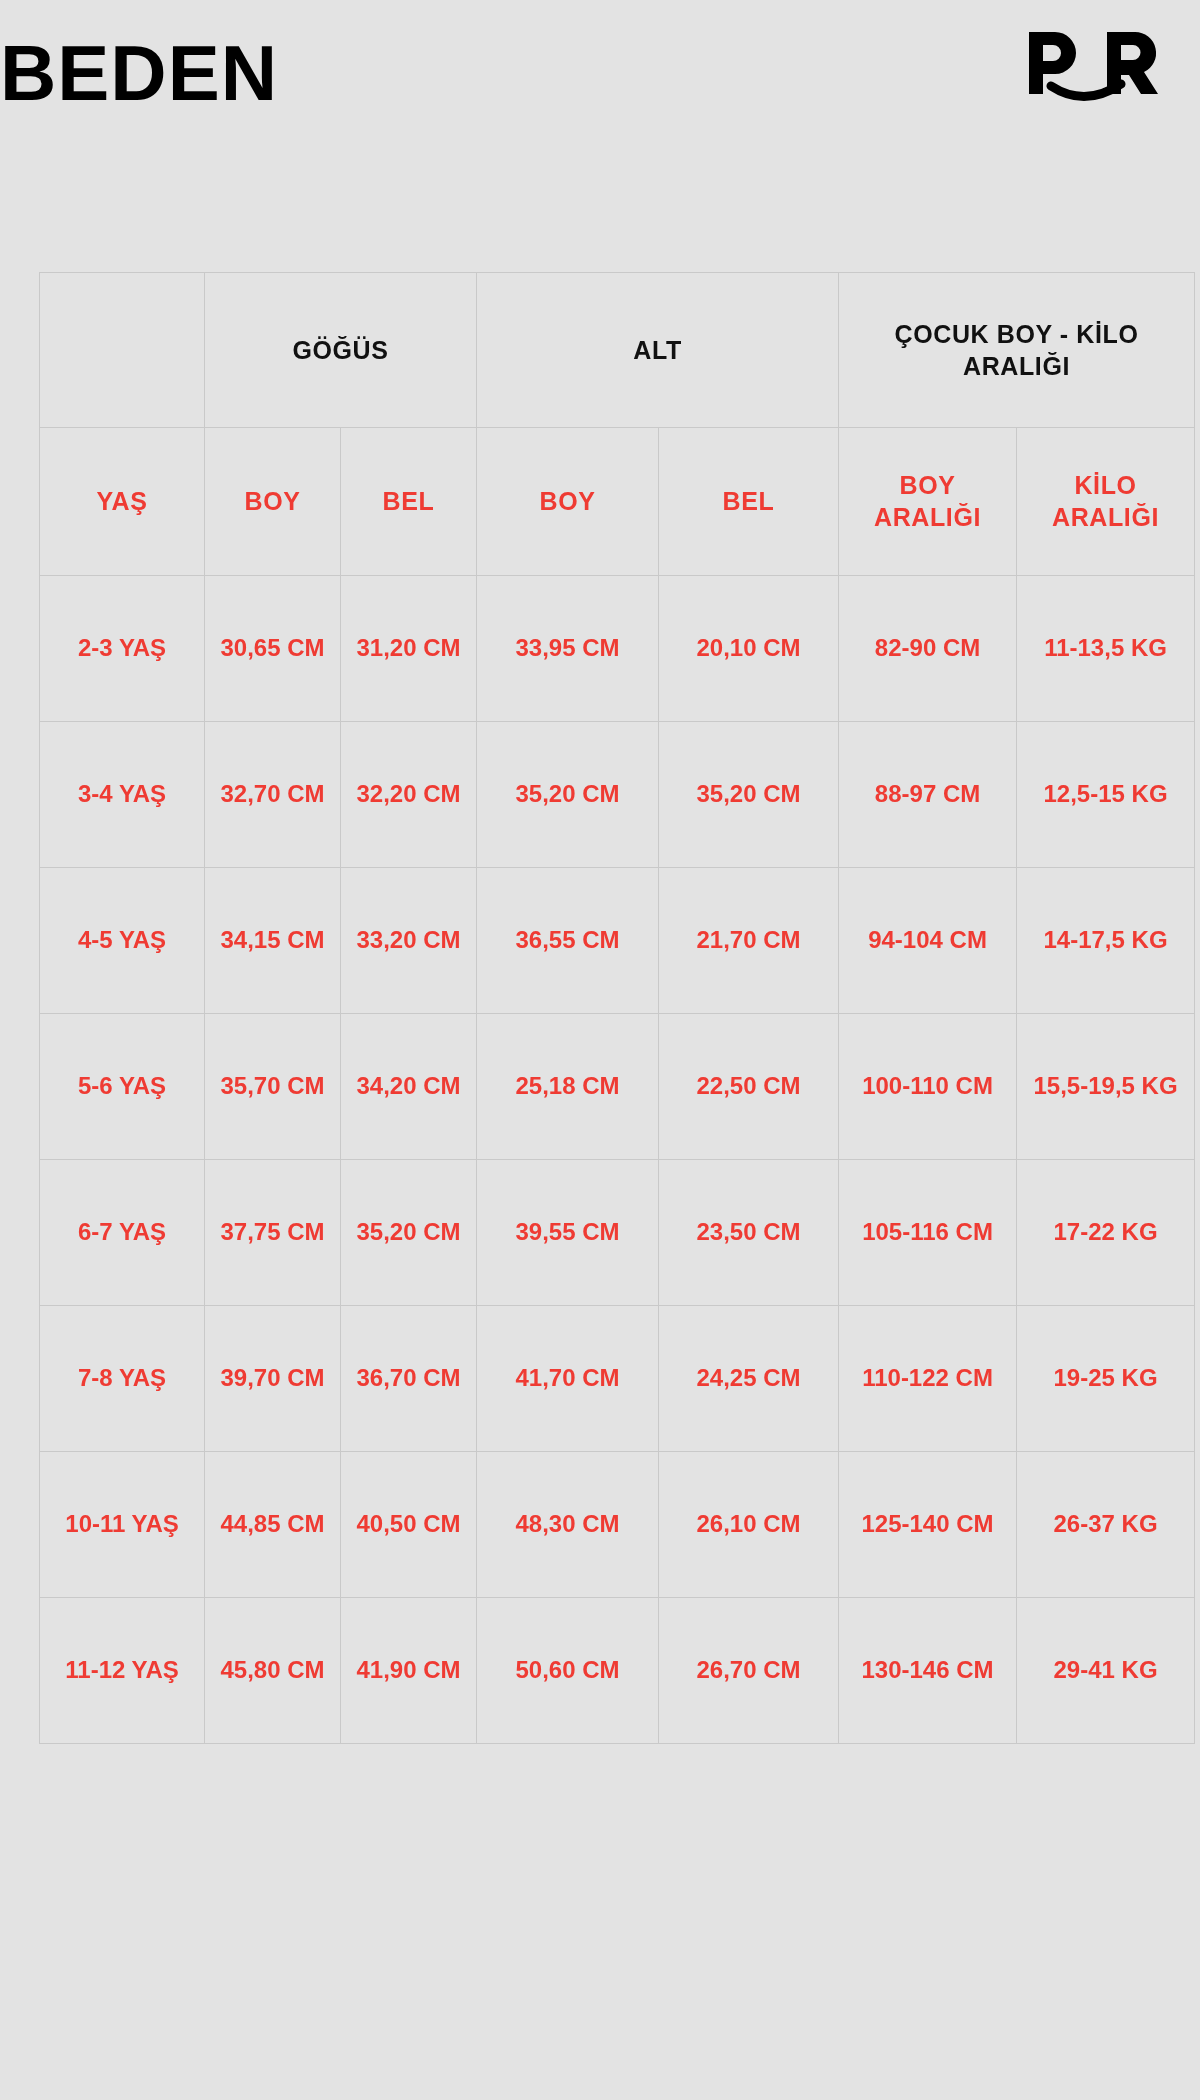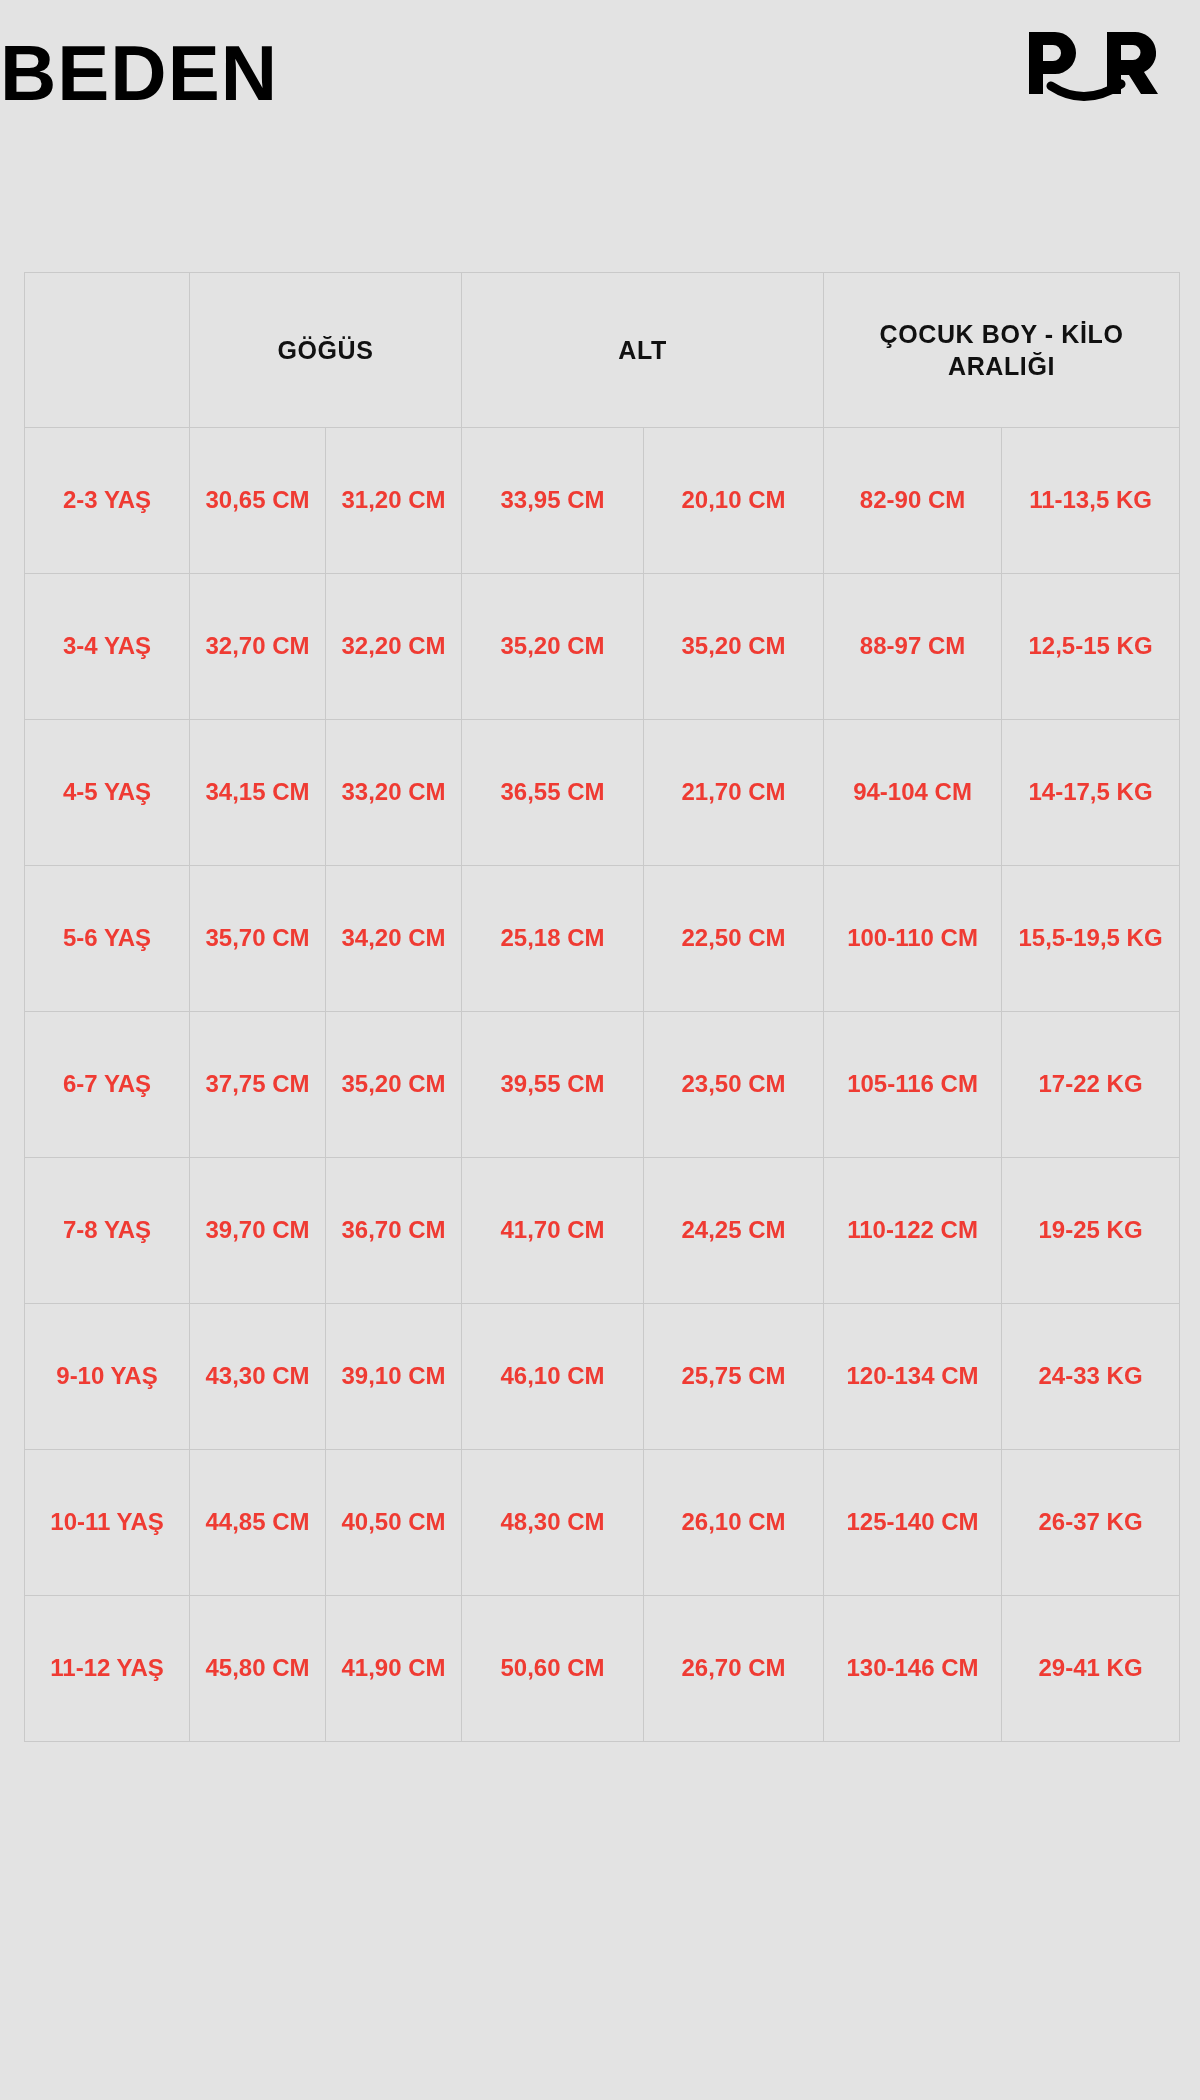--- a/index.html
+++ b/index.html
@@ -35,21 +35,21 @@
     font-weight: bold;
     font-size: 78px;
     line-height: 1.02;
     letter-spacing: 1px;
     color: #000;
   }
 
   
   .table-wrap {
     position: absolute;
-    left: 24px;
+    left: 39px;
     top: 272px;
     width: 1156px;
     border-radius: 17px;
   }
   table.size-table {
     width: 100%;
     border-collapse: collapse;
     table-layout: fixed;
   }
   table.size-table td, table.size-table th {
@@ -125,20 +125,29 @@
           <col class="col-r">
           <col class="col-k">
       </colgroup>
       <thead>
         <tr class="group-row">
             <th colspan="1"></th>
             <th colspan="2">GÖĞÜS</th>
             <th colspan="2">ALT</th>
             <th colspan="2">ÇOCUK BOY - KİLO ARALIĞI</th>
           </tr>
+        <tr class="sub-row">
+            <th>YAŞ</th>
+            <th>BOY</th>
+            <th>BEL</th>
+            <th>BOY</th>
+            <th>BEL</th>
+            <th>BOY ARALIĞI</th>
+            <th>KİLO ARALIĞI</th>
+          </tr>
       </thead>
       <tbody>
           <tr class="data-row">
             <td>2-3 YAŞ</td>
             <td>30,65 CM</td>
             <td>31,20 CM</td>
             <td>33,95 CM</td>
             <td>20,10 CM</td>
             <td>82-90 CM</td>
             <td>11-13,5 KG</td>
@@ -182,29 +191,20 @@
           <tr class="data-row">
             <td>7-8 YAŞ</td>
             <td>39,70 CM</td>
             <td>36,70 CM</td>
             <td>41,70 CM</td>
             <td>24,25 CM</td>
             <td>110-122 CM</td>
             <td>19-25 KG</td>
           </tr>
           <tr class="data-row">
-            <td>9-10 YAŞ</td>
-            <td>43,30 CM</td>
-            <td>39,10 CM</td>
-            <td>46,10 CM</td>
-            <td>25,75 CM</td>
-            <td>120-134 CM</td>
-            <td>24-33 KG</td>
-          </tr>
-          <tr class="data-row">
             <td>10-11 YAŞ</td>
             <td>44,85 CM</td>
             <td>40,50 CM</td>
             <td>48,30 CM</td>
             <td>26,10 CM</td>
             <td>125-140 CM</td>
             <td>26-37 KG</td>
           </tr>
           <tr class="data-row">
             <td>11-12 YAŞ</td>

